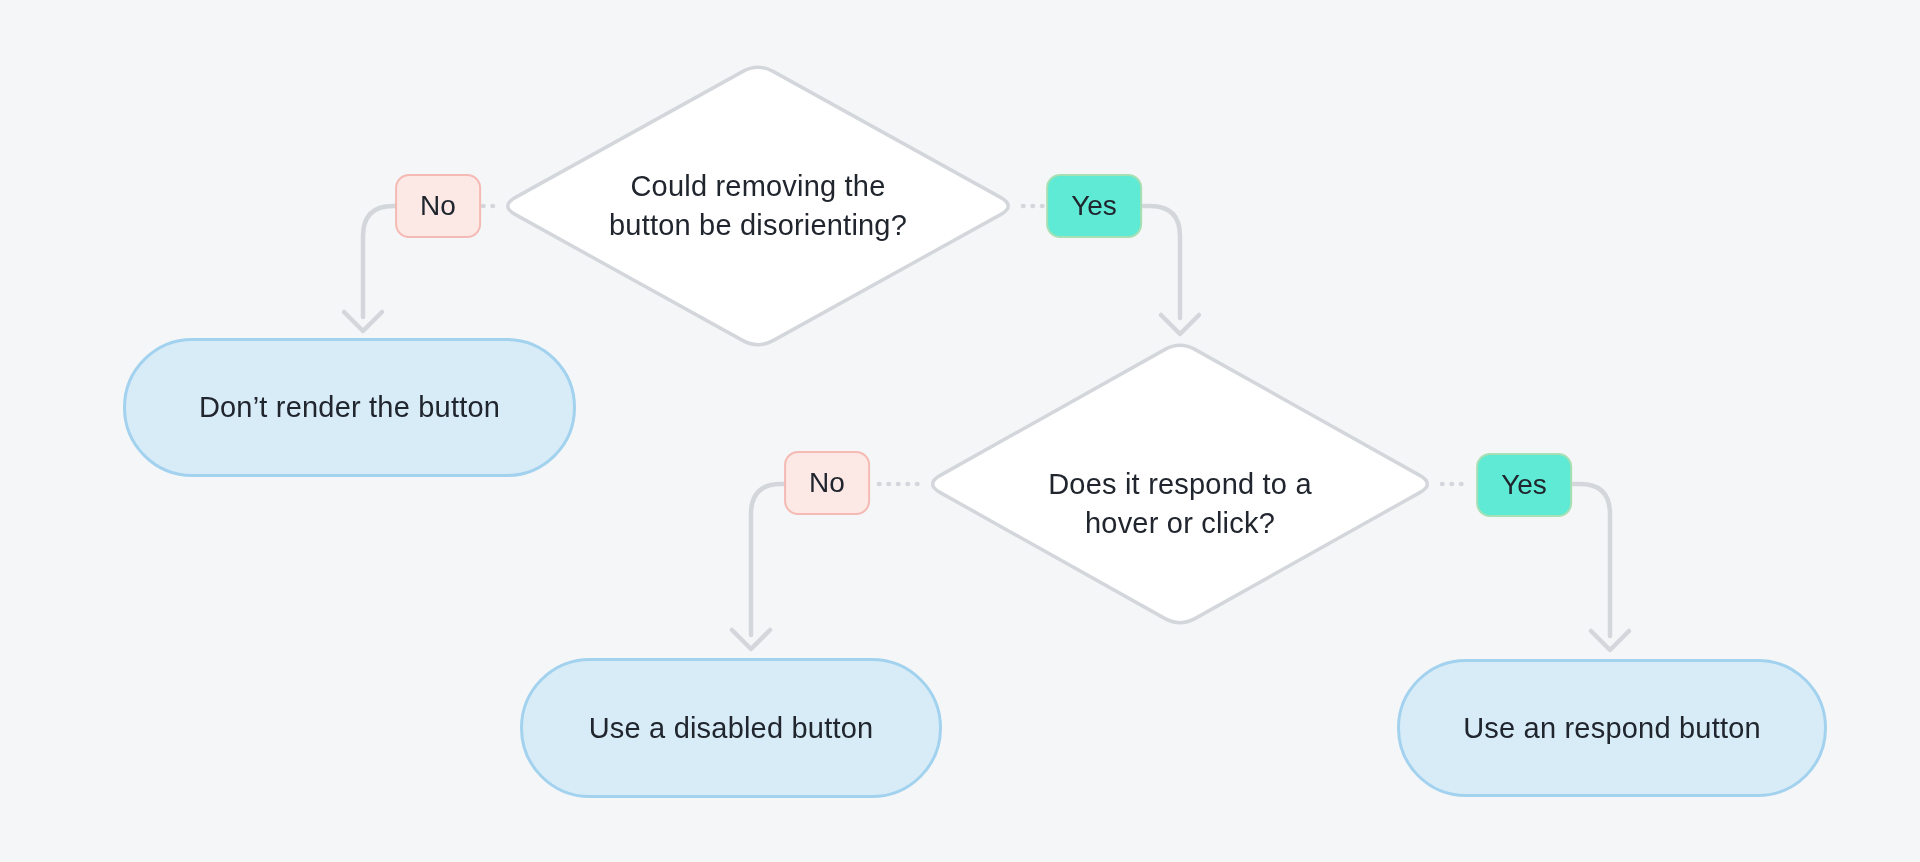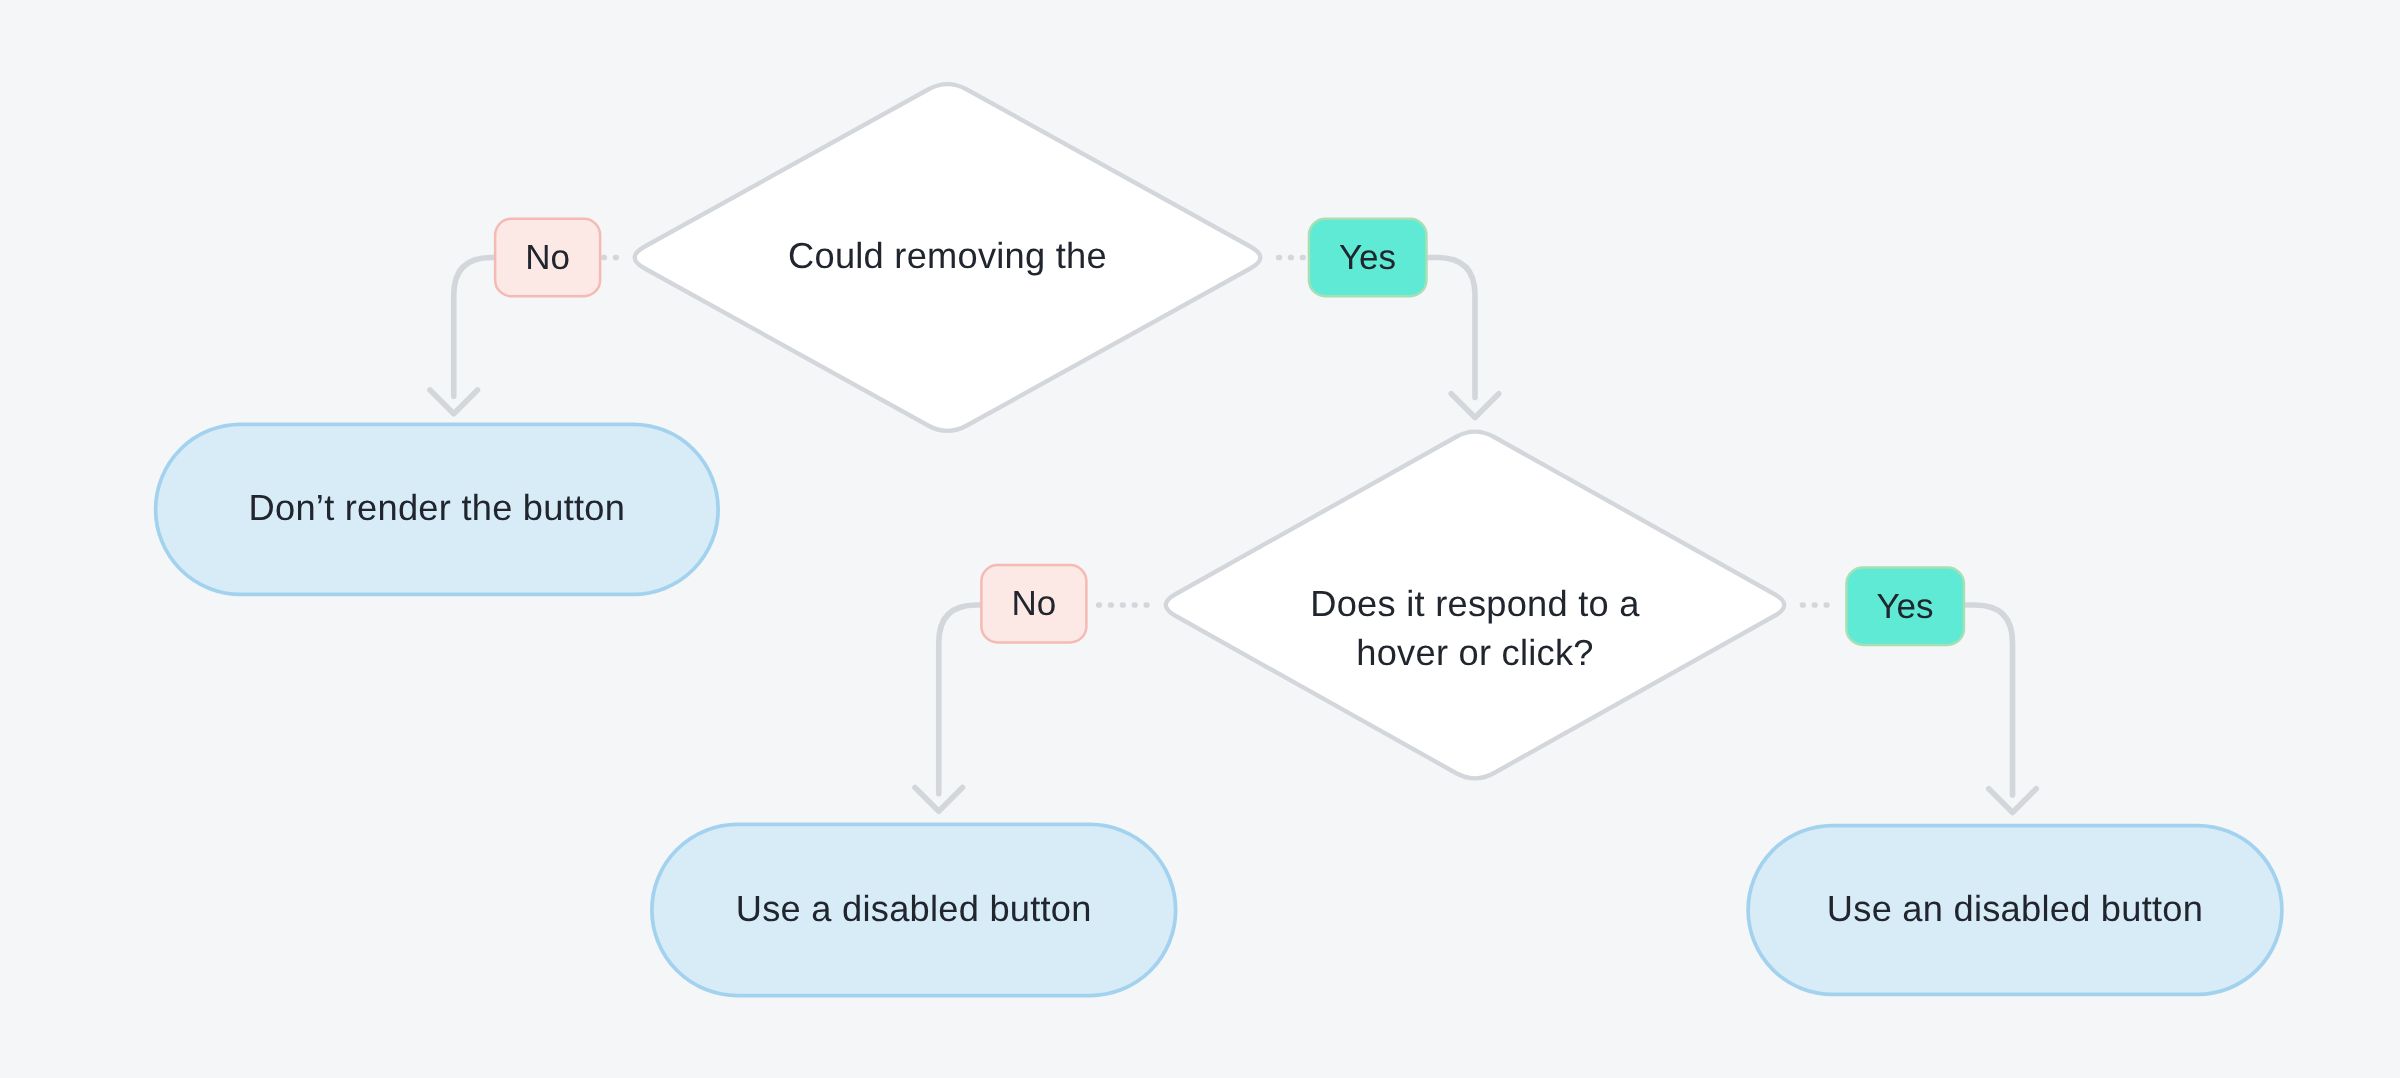--- a/index.html
+++ b/index.html
@@ -106,20 +106,21 @@
     </g>
 
     <g fill="#ffffff" stroke="#d3d7dc" stroke-width="3.5" stroke-linejoin="round">
       <path d="M 773.5 71.6 L 1000.5 197.4 Q 1016 206 1000.5 214.6 L 773.5 340.4 Q 758 349 742.5 340.4 L 515.5 214.6 Q 500 206 515.5 197.4 L 742.5 71.6 Q 758 63 773.5 71.6 Z"></path>
       <path d="M 1195.3 349.6 L 1419.7 475.4 Q 1435 484 1419.7 492.6 L 1195.3 618.4 Q 1180 627 1164.7 618.4 L 940.3 492.6 Q 925 484 940.3 475.4 L 1164.7 349.6 Q 1180 341 1195.3 349.6 Z"></path>
     </g>
   </svg>
 
   <div class="decision-label" id="decision-label-1">
     <div>Could removing the</div>
+    <div>button be disorienting?</div>
   </div>
   <div class="decision-label" id="decision-label-2">
     <div>Does it respond to a</div>
     <div>hover or click?</div>
   </div>
 
   <div class="badge no" id="badge-no-1">
     <span>No</span>
   </div>
   <div class="badge yes" id="badge-yes-1">
@@ -132,16 +133,16 @@
     <span>Yes</span>
   </div>
 
   <div class="outcome" id="outcome-dont-render">
     <span>Don’t render the button</span>
   </div>
   <div class="outcome" id="outcome-disabled">
     <span>Use a disabled button</span>
   </div>
   <div class="outcome" id="outcome-inactive">
-    <span>Use an disabled button</span>
+    <span>Use an respond button</span>
   </div>
 
 </div>
 
 </body></html>

